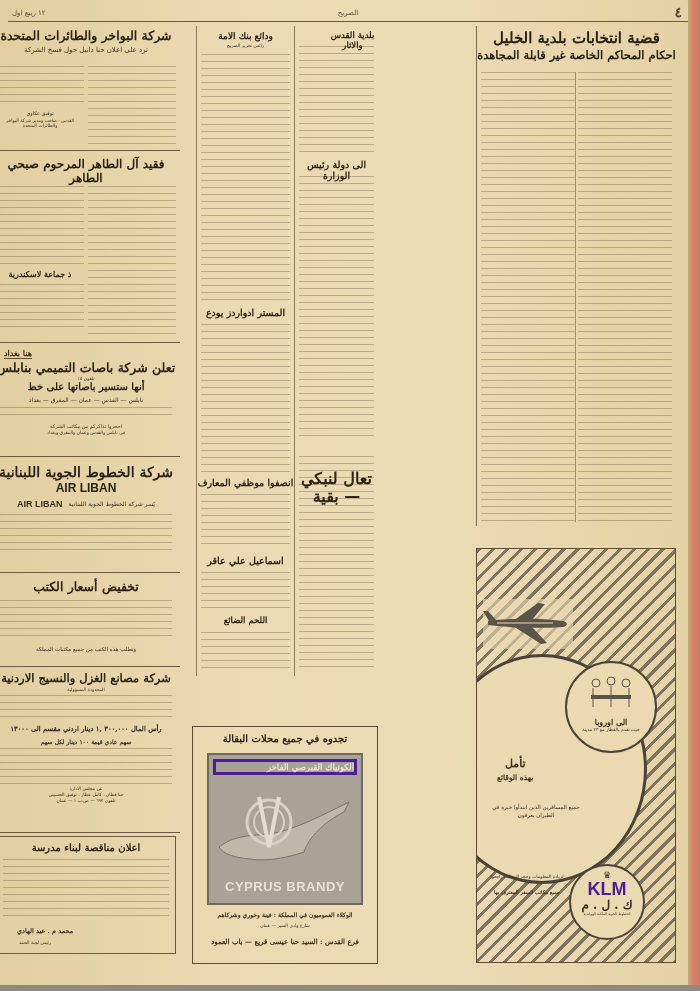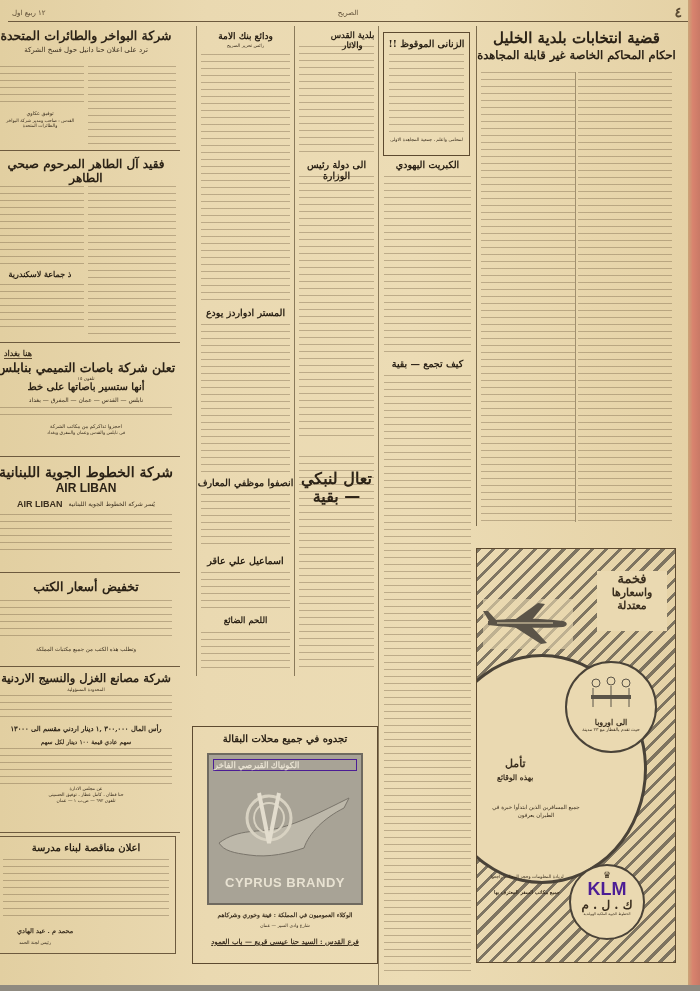--- a/index.html
+++ b/index.html
@@ -69,31 +69,20 @@
   </div>
 
   <div class="col" style="right:12px; top:26px; width:200px; height:500px; border-left:1px solid #7a6a4c;">
     <div class="headline" style="font-size:15px; margin-top:4px;">قضية انتخابات بلدية الخليل</div>
     <div class="headline" style="font-size:11.5px; margin-top:2px;">احكام المحاكم الخاصة غير قابلة المجاهدة</div>
     <div class="body-text lines" style="position:absolute; right:4px; top:46px; width:94px; height:450px;"></div>
     <div class="body-text lines" style="position:absolute; left:4px; top:46px; width:94px; height:450px;"></div>
     <div class="rule" style="right:100px; top:46px; width:1px; height:450px; background:#a08f6e;"></div>
   </div>
 
-  <div class="col" style="right:212px; top:26px; width:98px; height:965px;">
-    <div class="box" style="right:6px; left:4px; top:6px; height:124px; border:1.5px solid #5d4a30;">
-      <div class="headline" style="font-size:9.5px; margin-top:6px;">الزنانى الموقوظ !!</div>
-      <div class="body-text lines" style="margin:4px 5px 0; height:80px;"></div>
-      <div class="sub" style="font-size:4.5px; margin-top:3px;">لمحامى واعلم ، جمعية المجاهدة الاولى</div>
-    </div>
-    <div class="headline" style="position:absolute; right:0; left:0; top:134px; font-size:9.5px;">الكبريت اليهودي</div>
-    <div class="body-text lines" style="position:absolute; right:5px; left:5px; top:150px; height:180px;"></div>
-    <div class="headline" style="position:absolute; right:0; left:0; top:333px; font-size:9.5px;">كيف تجمع — بقية</div>
-    <div class="body-text lines" style="position:absolute; right:5px; left:5px; top:349px; height:600px;"></div>
-  </div>
 
   <div class="col" style="right:310px; top:26px; width:84px; height:650px;padding-left:32px;">
     <div class="headline" style="font-size:8.5px; margin-top:5px;">بلدية القدس والاثار</div>
     <div class="body-text lines" style="position:absolute; right:4px; left:4px; top:20px; height:110px;"></div>
     <div class="headline" style="position:absolute; right:0; left:0; top:134px; font-size:9.5px;">الى دولة رئيس الوزارة</div>
     <div class="body-text lines" style="position:absolute; right:4px; left:4px; top:150px; height:260px;"></div>
     <div class="headline" style="position:absolute; right:0; left:0; top:432px; font-size:16px;margin-top:12px;">تعال لنبكي — بقية</div>
     <div class="body-text lines" style="position:absolute; right:4px; left:4px; top:430px; height:215px;"></div>
   </div>
 
@@ -179,42 +168,37 @@
       <div class="headline" style="font-size:10px; margin-top:5px;">اعلان مناقصة لبناء مدرسة</div>
       <div class="body-text lines" style="margin:5px 6px 0; height:62px;"></div>
       <div style="position:absolute; left:20px; bottom:18px; font-size:6.5px; font-weight:bold;">محمد م . عبد الهادي</div>
       <div style="position:absolute; left:22px; bottom:8px; font-size:4.5px;">رئيس لجنة الحمد</div>
     </div>
   </div>
 
   <div class="box" style="right:310px; top:726px; width:186px; height:238px; border:1.5px solid #5d4a30;">
     <div class="headline" style="font-size:10px; margin-top:6px;">تجدوه في جميع محلات البقالة</div>
     <div class="brandy-img" style="left:14px; right:14px; top:26px; height:152px;">
-      <div style="text-align:left; font-size:8.5px; font-weight:bold; color:#e8e2d2; margin-top:4px; border:1px solid #4c1d95; margin-left:4px; margin-right:4px;font-family:Liberation Serif, serif;">الكونياك القبرصي الفاخر</div>
+      <div style="text-align:right; font-size:8.5px; font-weight:bold; color:#e8e2d2; margin-top:4px; border:3px solid #4c1d95; margin-left:4px; margin-right:4px;">الكونياك القبرصي الفاخر</div>
       <svg width="152" height="100" viewBox="0 0 152 100" style="display:block; margin:2px auto 0;">
         <path d="M10 70 C 30 55, 50 60, 70 55 C 90 50, 110 40, 140 25 L 135 35 C 115 45, 100 60, 95 75 C 80 80, 60 85, 40 82 C 25 80, 15 78, 10 70 Z" fill="#bdb8aa" stroke="#7a756b" stroke-width="1"></path>
         <circle cx="60" cy="45" r="22" fill="none" stroke="#d8d2c2" stroke-width="3"></circle>
         <circle cx="60" cy="45" r="15" fill="none" stroke="#d8d2c2" stroke-width="2"></circle>
         <path d="M50 20 L60 70 L70 20" fill="none" stroke="#e3ddce" stroke-width="4"></path>
       </svg>
       <div class="latin" style="text-align:center; font-size:13px; color:#e8e2d2; letter-spacing:0.5px; margin-top:2px;">CYPRUS BRANDY</div>
     </div>
     <div class="sub" style="position:absolute; right:0; left:0; top:184px; font-size:6px; font-weight:bold;">الوكلاء العموميون في المملكة : فينة وخوري وشركاهم</div>
     <div class="sub" style="position:absolute; right:0; left:0; top:196px; font-size:4.5px;">شارع وادي السير — عمان</div>
-    <div class="sub" style="position:absolute; right:0; left:0; top:210px; font-size:7px; font-weight:bold;text-decoration:underline;">فرع القدس : السيد حنا عيسى قريع — باب العمود</div>
+    <div class="sub" style="position:absolute; right:0; left:0; top:210px; font-size:7px; font-weight:bold;">فرع القدس : السيد حنا عيسى قريع — باب العمود</div>
   </div>
 
   <div class="box" style="right:12px; top:548px; width:200px; height:415px; border:1.5px solid #5d4a30; overflow:hidden;">
     <div class="stripes" style="position:absolute; inset:0;"></div>
 
-    <div style="position:absolute; right:8px; top:22px; width:70px; height:60px; background:#ead9b1;">
-      <div style="font-size:13px; font-weight:bold; text-align:center;">فخمة</div>
-      <div style="font-size:11px; font-weight:bold; text-align:center;">واسعارها</div>
-      <div style="font-size:11px; font-weight:bold; text-align:center;">معتدلة</div>
-    </div>
 
     <svg width="90" height="50" viewBox="0 0 90 50" style="position:absolute; left:6px; top:50px;">
       <rect x="0" y="0" width="90" height="50" fill="#ead9b1" opacity="0.6"></rect>
       <path d="M5 22 C 20 20, 50 18, 80 22 C 85 23, 85 27, 80 28 C 50 30, 20 28, 5 26 Z" fill="#5b5448"></path>
       <path d="M30 22 L 55 4 L 62 5 L 48 22 Z" fill="#5b5448"></path>
       <path d="M30 27 L 58 45 L 64 44 L 48 27 Z" fill="#5b5448"></path>
       <path d="M6 22 L 0 12 L 5 12 L 14 22 Z" fill="#5b5448"></path>
       <path d="M14 24 L 70 24" stroke="#ead9b1" stroke-width="1"></path>
     </svg>
 

